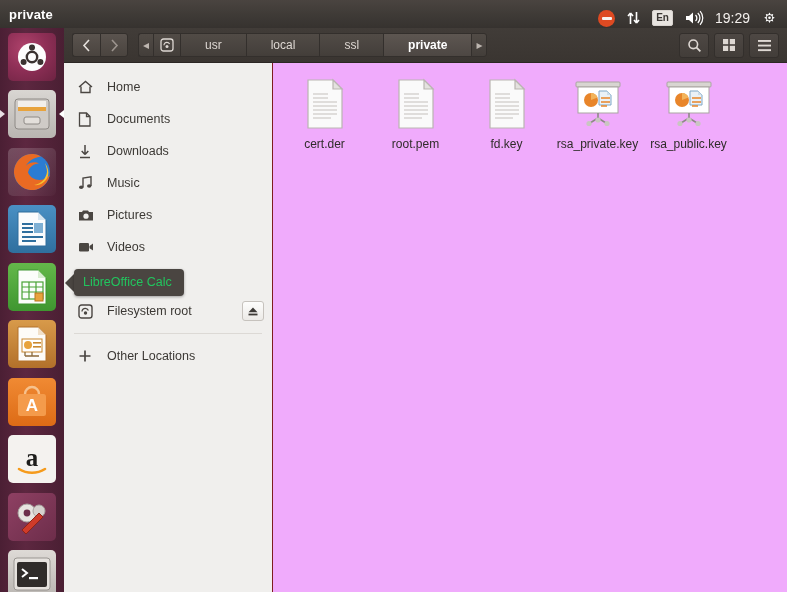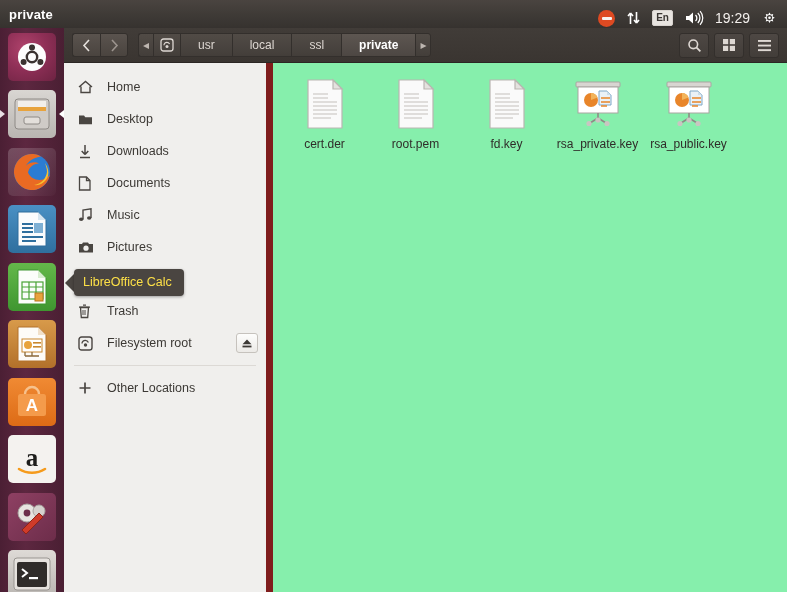--- a/index.html
+++ b/index.html
@@ -87,21 +87,21 @@
     display: flex; align-items: center; justify-content: center;
     color: #e6e1dd;
   }
   .nav-btn:first-child { border-radius: 3px 0 0 3px; border-right: none; }
   .nav-btn:last-child { border-radius: 0 3px 3px 0; }
   .nav-btn.dim { color: #9c948e; }
 
   .crumbs { display: flex; align-items: center; height: 24px; }
   .crumb {
     height: 24px; display: flex; align-items: center; justify-content: center;
-    padding: 0 17px;
+    padding: 0 24px;
     background: linear-gradient(to bottom, #514b46, #433e3a);
     border: 1px solid #332f2c; border-right: none;
     color: #ded8d3; font-size: 12px; white-space: nowrap;
   }
   .crumb:first-child { border-radius: 3px 0 0 3px; }
   .crumb:last-child { border-radius: 0 3px 3px 0; border-right: 1px solid #332f2c; }
   .crumb.arrow { padding: 0 4px; color: #bdb6b0; }
   .crumb.icon-crumb { padding: 0 6px; }
   .crumb.active {
     color: #ffffff; font-weight: bold;
@@ -115,21 +115,21 @@
     display: flex; align-items: center; justify-content: center;
     color: #ded8d3;
   }
 
   #body { display: flex; height: 529px; }
 
   
   #sidebar {
     width: 209px; height: 529px;
     background: #f0efed;
-    border-right: 7px solid #7f1d1d;
+    border-right: 1px solid #7f1d1d;
     padding-top: 8px;
     position: relative;
   }
   .side-item {
     height: 32px; display: flex; align-items: center;
     padding-left: 14px; padding-right: 8px;
     color: #3c3935; font-size: 12.5px;
   }
   .side-item .si-icon {
     width: 20px; display: flex; align-items: center; justify-content: flex-start;
@@ -149,29 +149,29 @@
   #tooltip {
     position: absolute; left: 1px; top: 206px;
     display: flex; align-items: center; z-index: 60;
   }
   #tooltip .tip-arrow {
     width: 0; height: 0;
     border-top: 9px solid transparent; border-bottom: 9px solid transparent;
     border-right: 9px solid #4a4541;
   }
   #tooltip .tip-body {
-    background: #4a4541; color: #fde047;
+    background: #4a4541; color: #22c55e;
     font-size: 12.5px; padding: 6px 12px 7px 9px;
     border-radius: 4px; white-space: nowrap;
     box-shadow: 0 1px 3px rgba(0,0,0,.35);
   }
 
   
   #files {
-    flex: 1; height: 529px; background: #86efac;
+    flex: 1; height: 529px; background: #f0abfc;
     padding: 9px 6px 0 6px;
     display: flex; flex-wrap: wrap; align-content: flex-start;
   }
   .file-item {
     width: 91px; padding-top: 4px;
     display: flex; flex-direction: column; align-items: center;
   }
   .file-ico { height: 56px; display: flex; align-items: center; justify-content: center; }
   .file-label {
     margin-top: 5px; font-size: 12px; color: #2f2c29;
@@ -412,46 +412,38 @@
 
         <div class="side-item">
           <span class="si-icon">
             <svg width="15" height="14" viewBox="0 0 15 14">
                 <path d="M1 7 L7.5 1.5 L14 7 M3 6.4V12.5h9V6.4" stroke="currentColor" stroke-width="1.4" fill="none"></path>
               </svg>
           </span>
           <span class="si-label">Home</span>
         </div>
 
-        <div class="side-item">
-          <span class="si-icon">
-            <svg width="15" height="13" viewBox="0 0 15 13">
-                <path d="M1 2.5h5l1.3 1.7H14v7H1z" fill="currentColor"></path>
-              </svg>
-          </span>
-          <span class="si-label">Desktop</span>
-        </div>
-
-        <div class="side-item">
-          <span class="si-icon">
-            <svg width="14" height="15" viewBox="0 0 14 15">
-                <path d="M7 1v9M7 10.5 3.7 7M7 10.5 10.3 7M2 13.5h10" stroke="currentColor" stroke-width="1.5" fill="none"></path>
-              </svg>
-          </span>
-          <span class="si-label">Downloads</span>
-        </div>
 
         <div class="side-item">
           <span class="si-icon">
             <svg width="13" height="15" viewBox="0 0 13 15">
                 <path d="M1.5 1h7l3.5 3.5V14h-10.5z" fill="none" stroke="currentColor" stroke-width="1.3"></path>
                 <path d="M8.5 1v3.5H12" fill="none" stroke="currentColor" stroke-width="1.3"></path>
               </svg>
           </span>
           <span class="si-label">Documents</span>
+        </div>
+
+        <div class="side-item">
+          <span class="si-icon">
+            <svg width="14" height="15" viewBox="0 0 14 15">
+                <path d="M7 1v9M7 10.5 3.7 7M7 10.5 10.3 7M2 13.5h10" stroke="currentColor" stroke-width="1.5" fill="none"></path>
+              </svg>
+          </span>
+          <span class="si-label">Downloads</span>
         </div>
 
         <div class="side-item">
           <span class="si-icon">
             <svg width="15" height="14" viewBox="0 0 15 14">
               <path d="M5 11V2l8-1.2V10" stroke="currentColor" stroke-width="1.4" fill="none"></path>
               <ellipse cx="3.2" cy="11.2" rx="2.2" ry="1.8" fill="currentColor"></ellipse>
               <ellipse cx="11.2" cy="10" rx="2.2" ry="1.8" fill="currentColor"></ellipse>
             </svg>
           </span>

